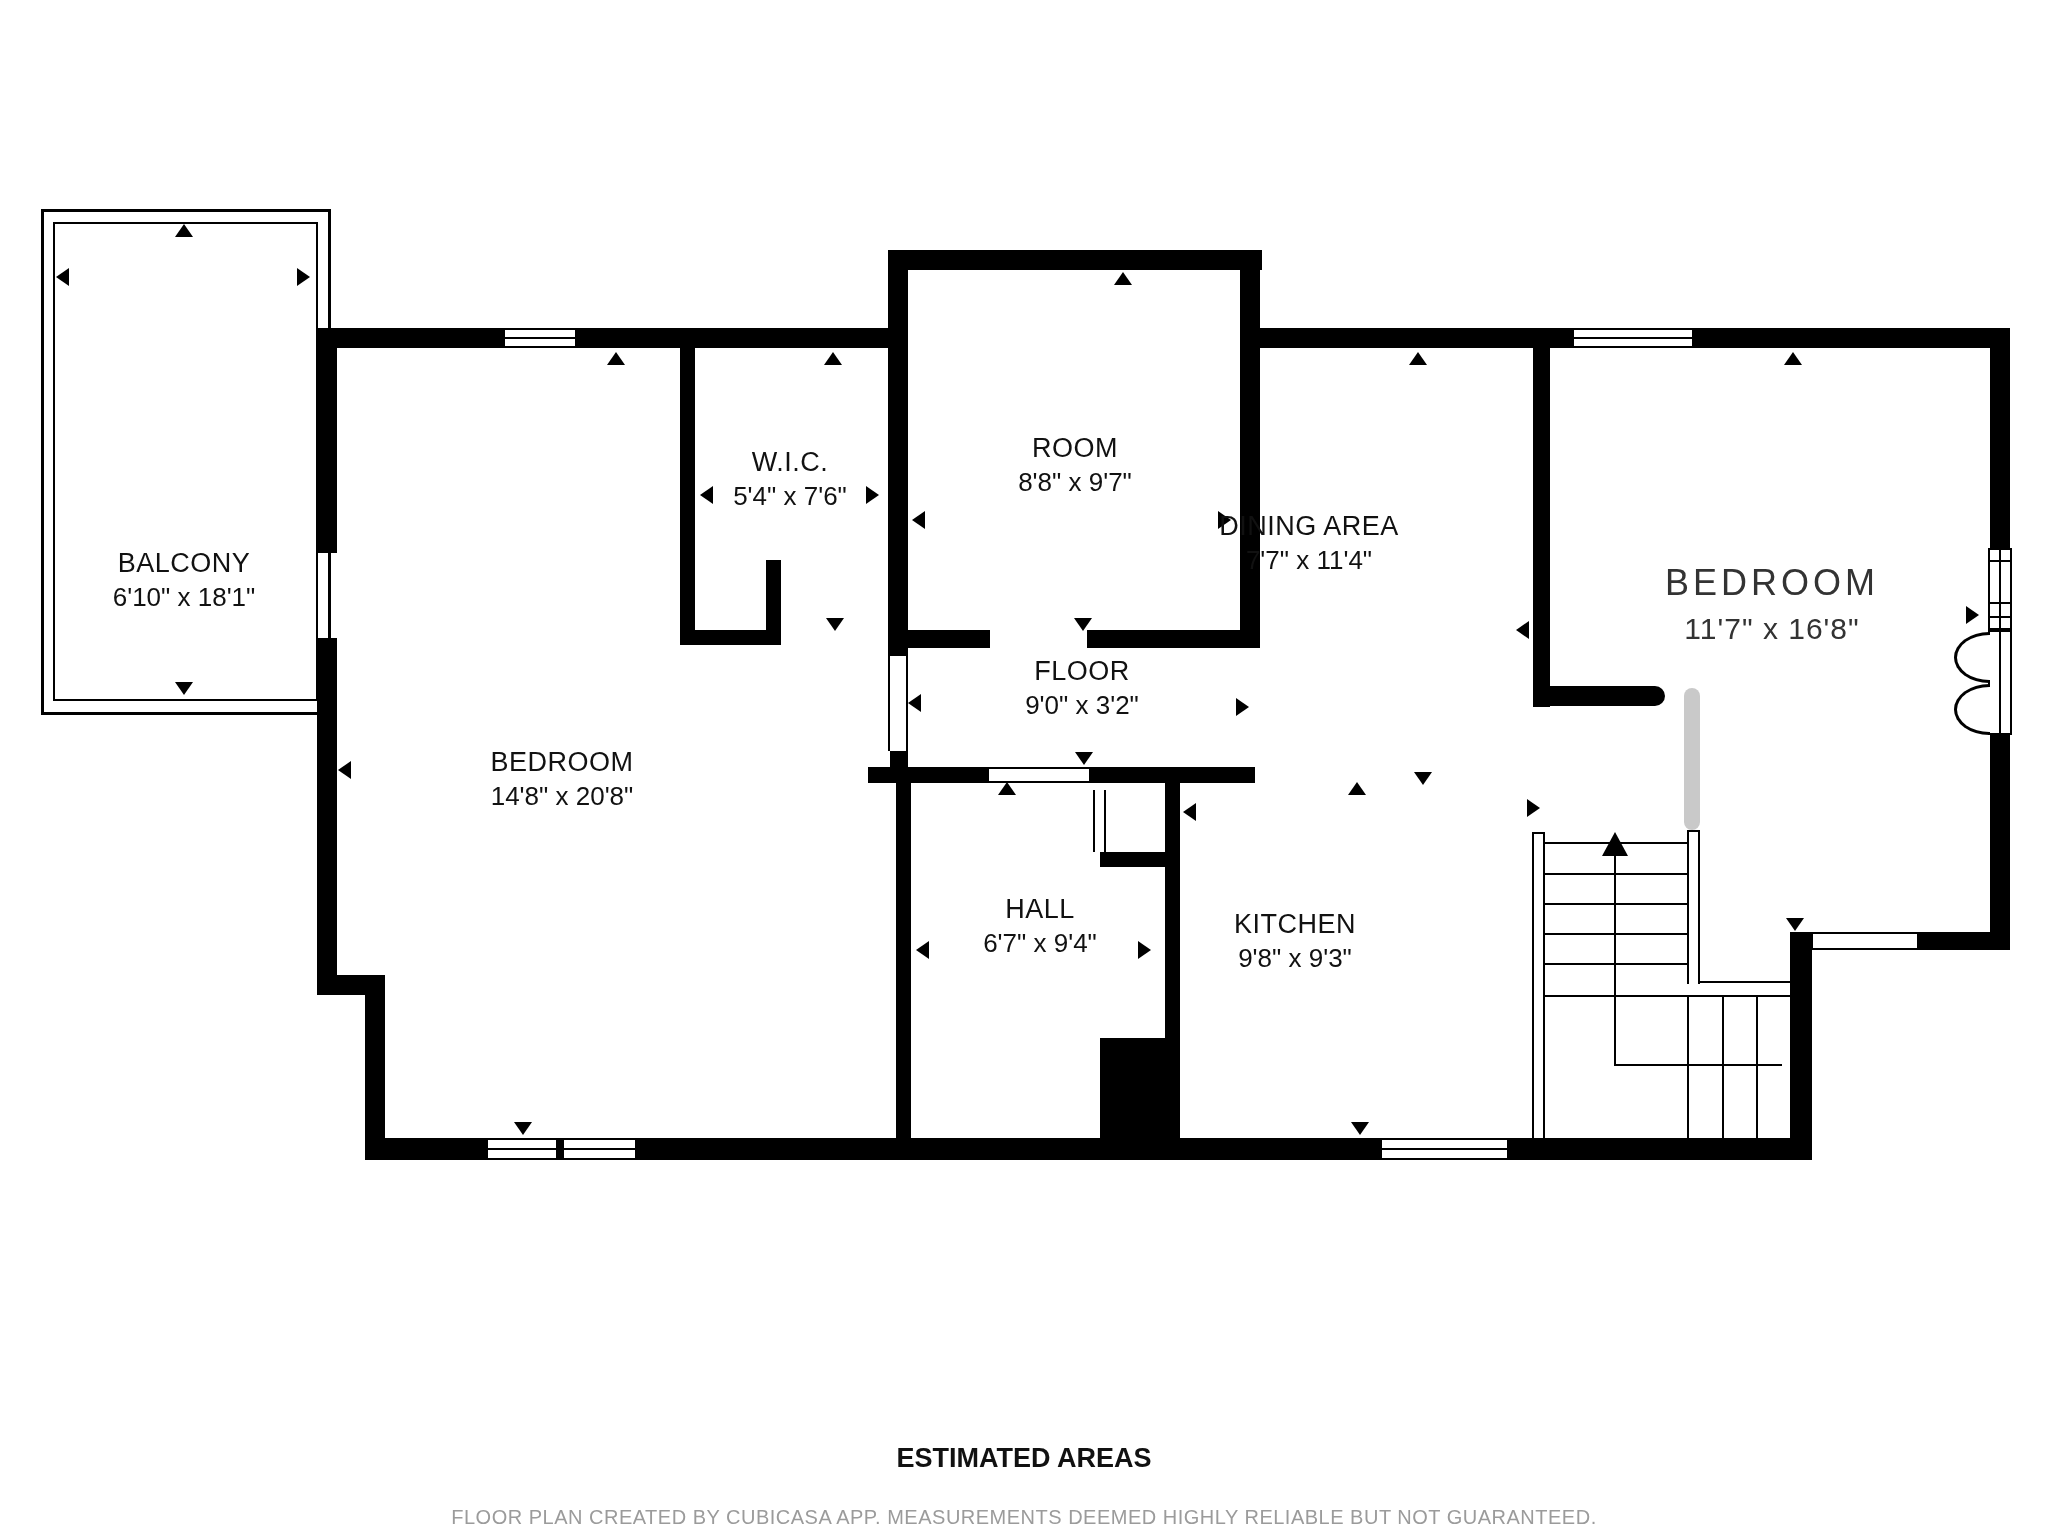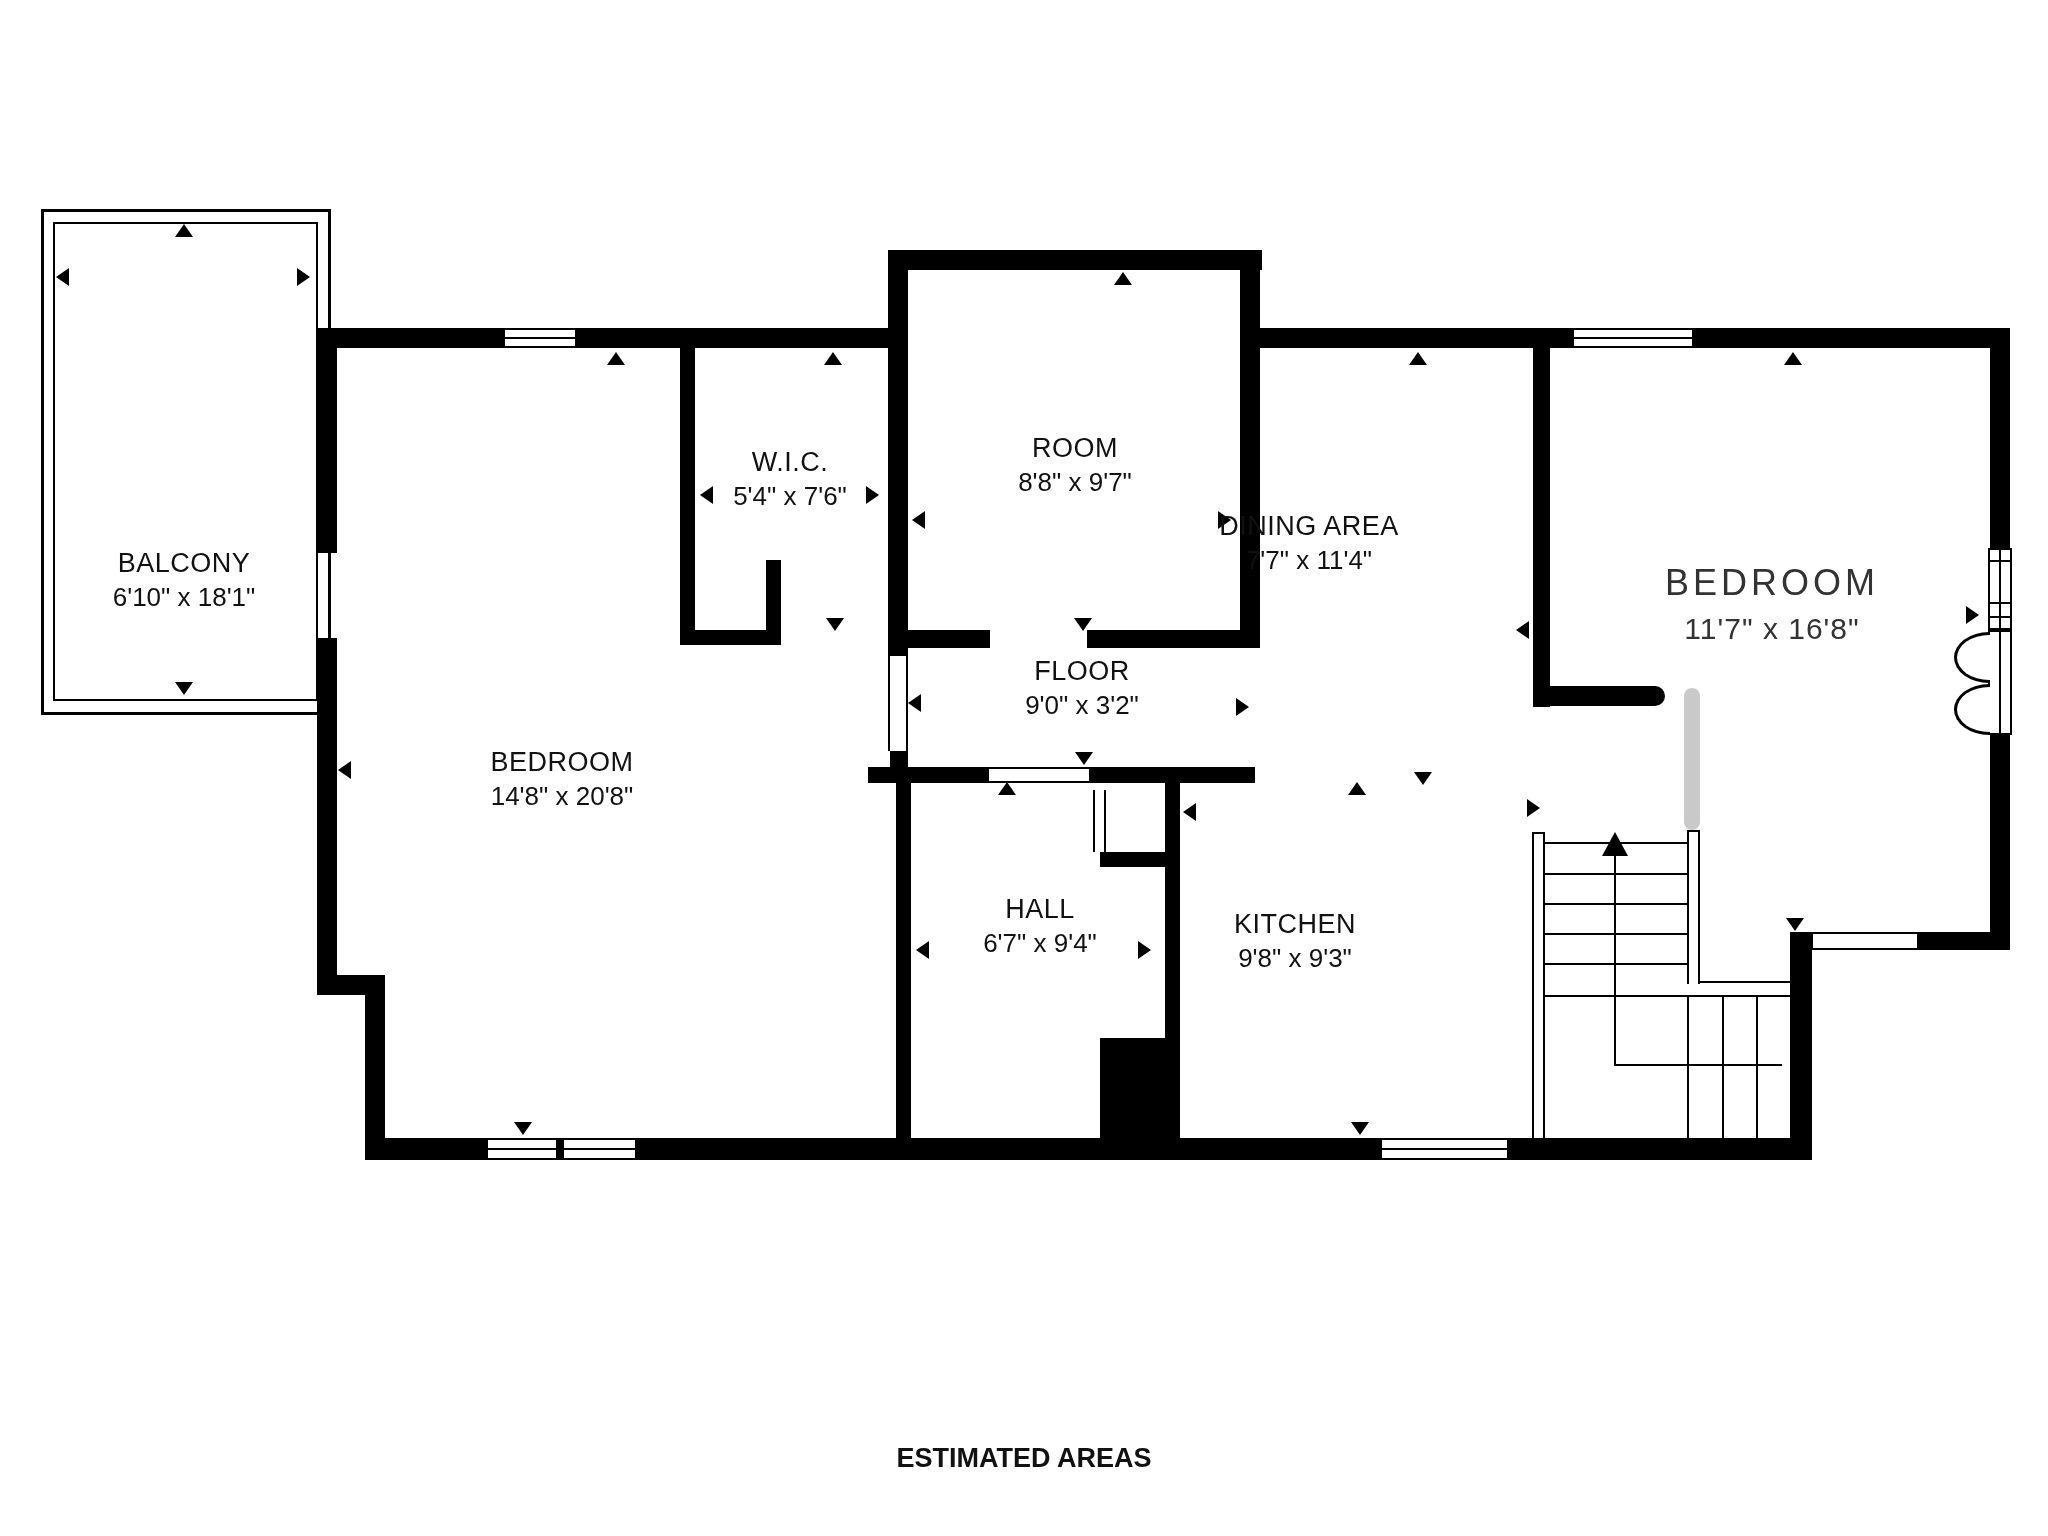--- a/index.html
+++ b/index.html
@@ -194,14 +194,15 @@
   <div class="room-label" style="left:1040px;top:894px;">
     <div class="rname">HALL</div>
     <div class="rdims">6'7" x 9'4"</div>
   </div>
   <div class="room-label" style="left:1295px;top:909px;">
     <div class="rname">KITCHEN</div>
     <div class="rdims">9'8" x 9'3"</div>
   </div>
 
   <div class="footer f-title" style="top:1404px;">ESTIMATED AREAS</div>
+  <div class="footer f-disc" style="top:1506px;">FLOOR PLAN CREATED BY CUBICASA APP. MEASUREMENTS DEEMED HIGHLY RELIABLE BUT NOT GUARANTEED.</div>
 
 </div>
 
 </body></html>

